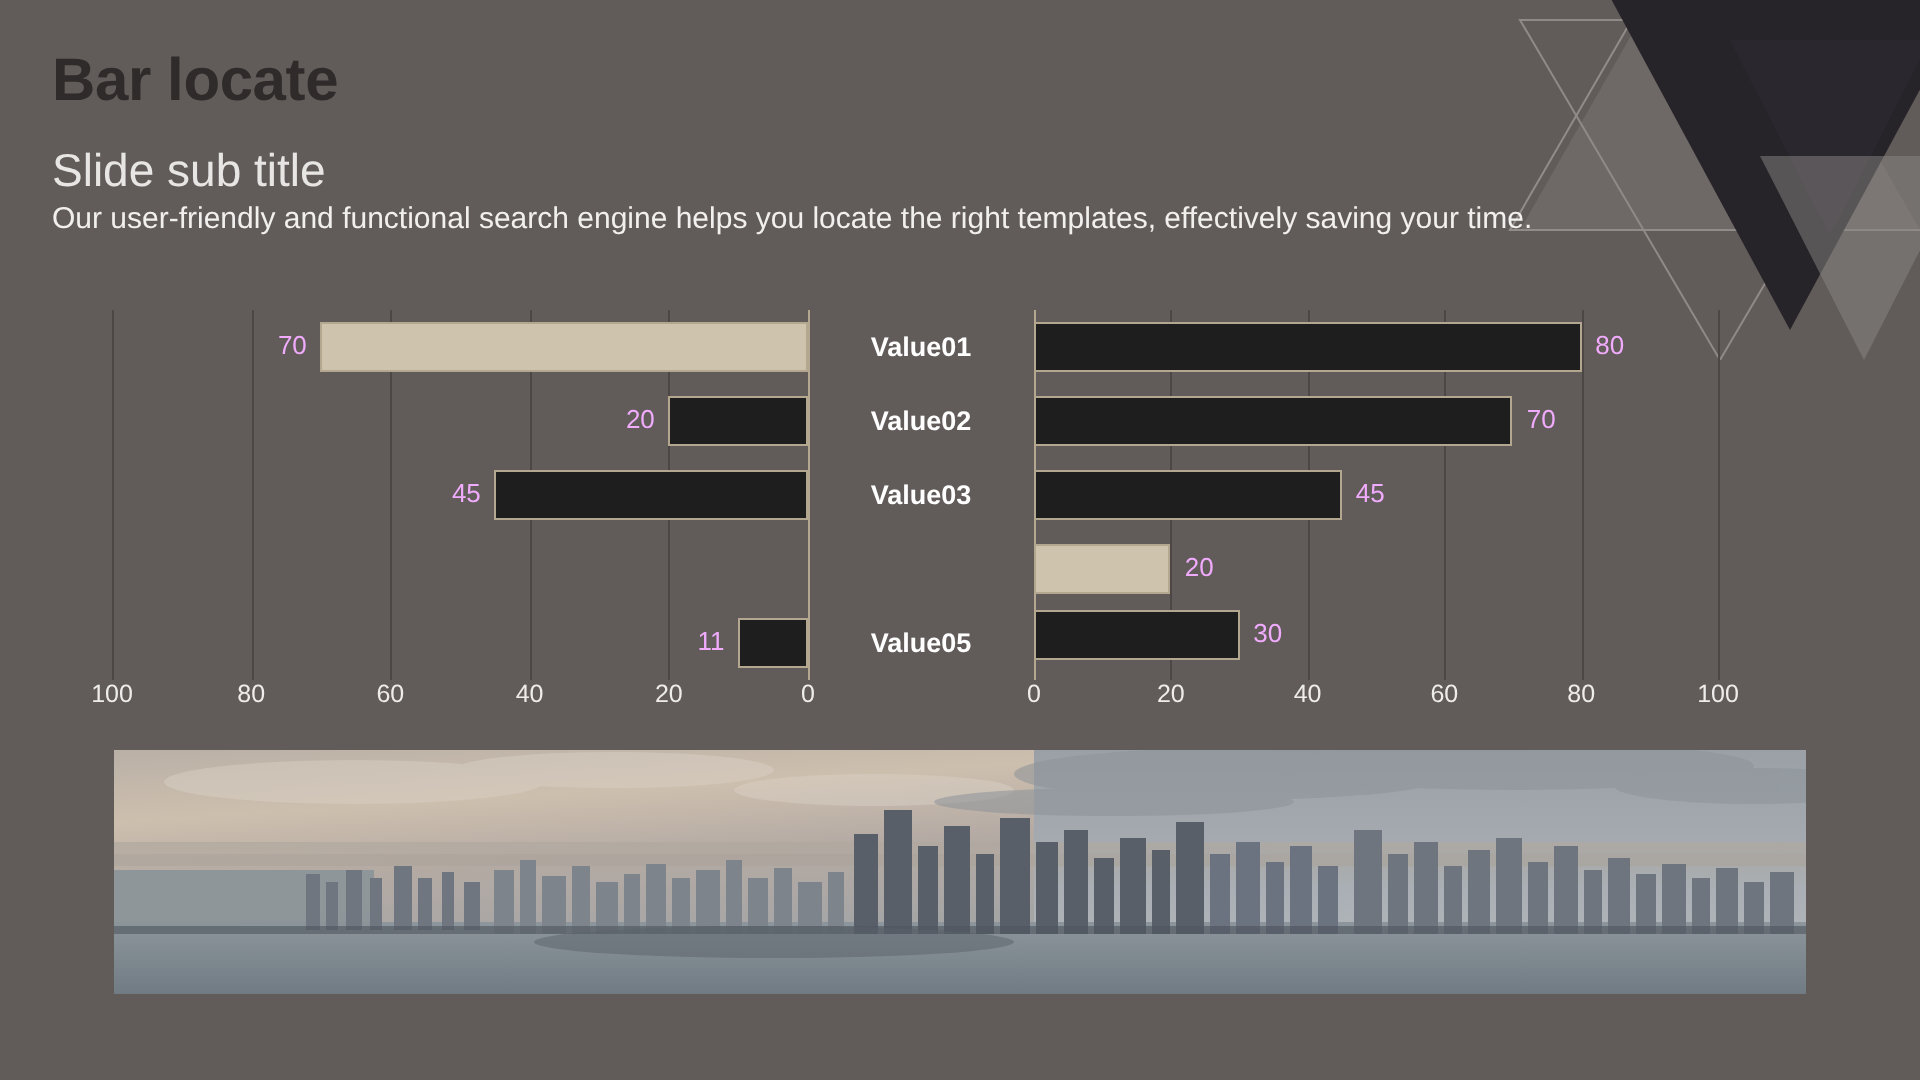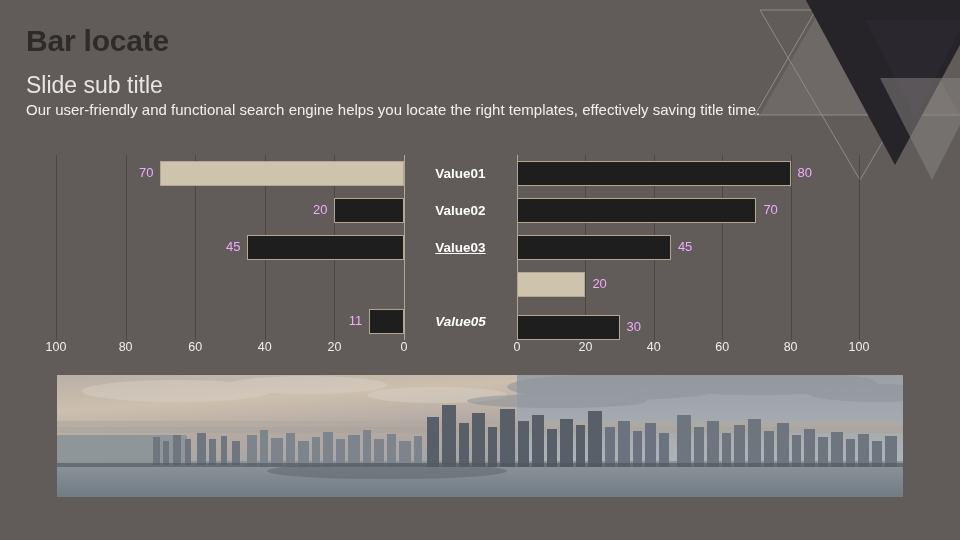--- a/index.html
+++ b/index.html
@@ -171,21 +171,21 @@
       <polygon points="55,115 117,8 179,115" fill="none" stroke="#918c8a" stroke-width="1"></polygon>
       <polygon points="180,115 242,8 304,115" fill="none" stroke="#918c8a" stroke-width="1"></polygon>
       <polygon points="195,165 95,-20 295,-20" fill="#272429"></polygon>
       <polygon points="215,118 165,20 265,20" fill="#2b2830" opacity="0.9"></polygon>
       <polygon points="232,180 180,78 284,78" fill="#8a8583" opacity="0.5"></polygon>
     </svg>
   </div>
 
   <div class="title">Bar locate</div>
   <div class="subtitle">Slide sub title</div>
-  <div class="lead">Our user-friendly and functional search engine helps you locate the right templates, effectively saving title time.</div>
+  <div class="lead">Our user-friendly and functional search engine helps you locate the right templates, effectively saving your time.</div>
 
   <div class="chart-wrap">
     <div class="panel panel-left" id="panel-left">
         <div class="gridline" style="left: 0px;"></div>
         <div class="gridline" style="left: 69.6px;"></div>
         <div class="gridline" style="left: 139.2px;"></div>
         <div class="gridline" style="left: 208.8px;"></div>
         <div class="gridline" style="left: 278.4px;"></div>
         <div class="axis-edge" style="left: 348px;"></div>
         <div class="row" style="top: 0px;">
@@ -201,22 +201,22 @@
           <div class="bar-label" style="right: 163.6px;">45</div>
         </div>
         <div class="row" style="top: 148px;">
           <div class="bar" style="width: 34.8px; right: 0px;"></div>
           <div class="bar-label" style="right: 41.8px;">11</div>
         </div>
       </div>
     <div class="cat-labels" id="cat-labels">
         <div class="cat" style="top: 0px;">Value01</div>
         <div class="cat" style="top: 37px;">Value02</div>
-        <div class="cat" style="top: 74px; text-decoration: underline;">Value03</div>
-        <div class="cat" style="top: 148px; font-style: italic;">Value05</div>
+        <div class="cat" style="top: 74px;">Value03</div>
+        <div class="cat" style="top: 148px;">Value05</div>
       </div>
     <div class="panel panel-right" id="panel-right">
         <div class="axis-edge" style="left: 0px;"></div>
         <div class="gridline" style="left: 68.4px;"></div>
         <div class="gridline" style="left: 136.8px;"></div>
         <div class="gridline" style="left: 205.2px;"></div>
         <div class="gridline" style="left: 273.6px;"></div>
         <div class="gridline" style="left: 342px;"></div>
         <div class="row" style="top: 0px;">
           <div class="bar" style="width: 273.6px; left: 0px;"></div>
@@ -227,21 +227,21 @@
           <div class="bar-label" style="left: 246.4px;">70</div>
         </div>
         <div class="row" style="top: 74px;">
           <div class="bar" style="width: 153.9px; left: 0px;"></div>
           <div class="bar-label" style="left: 160.9px;">45</div>
         </div>
         <div class="row" style="top: 111px;">
           <div class="bar accent" style="width: 68.4px; left: 0px;"></div>
           <div class="bar-label" style="left: 75.4px;">20</div>
         </div>
-        <div class="row" style="top: 154px;">
+        <div class="row" style="top: 144px;">
           <div class="bar" style="width: 102.6px; left: 0px;"></div>
           <div class="bar-label" style="left: 109.6px;">30</div>
         </div>
       </div>
     <div class="ticks" id="ticks-left" style="left:56px; width:348px;">
         <span class="tick" style="left: 0px;">100</span>
         <span class="tick" style="left: 69.6px;">80</span>
         <span class="tick" style="left: 139.2px;">60</span>
         <span class="tick" style="left: 208.8px;">40</span>
         <span class="tick" style="left: 278.4px;">20</span>

